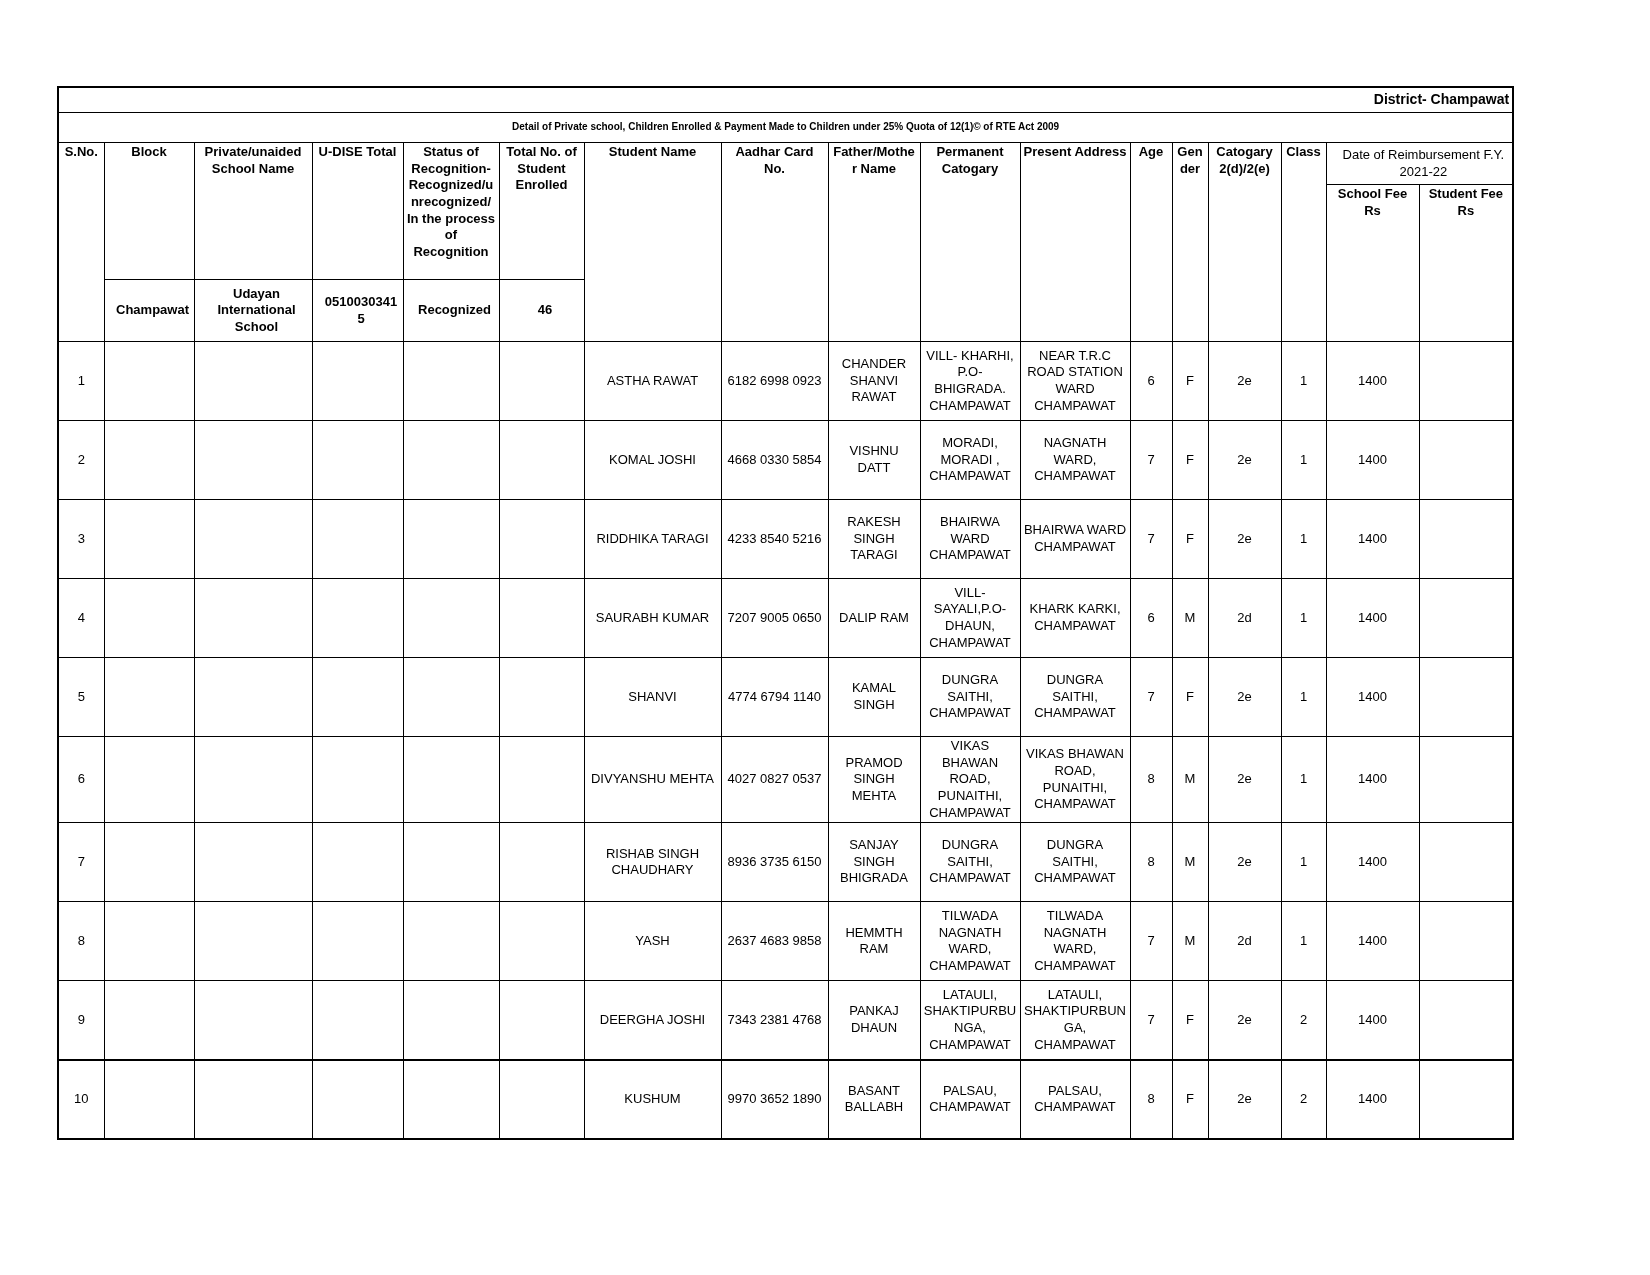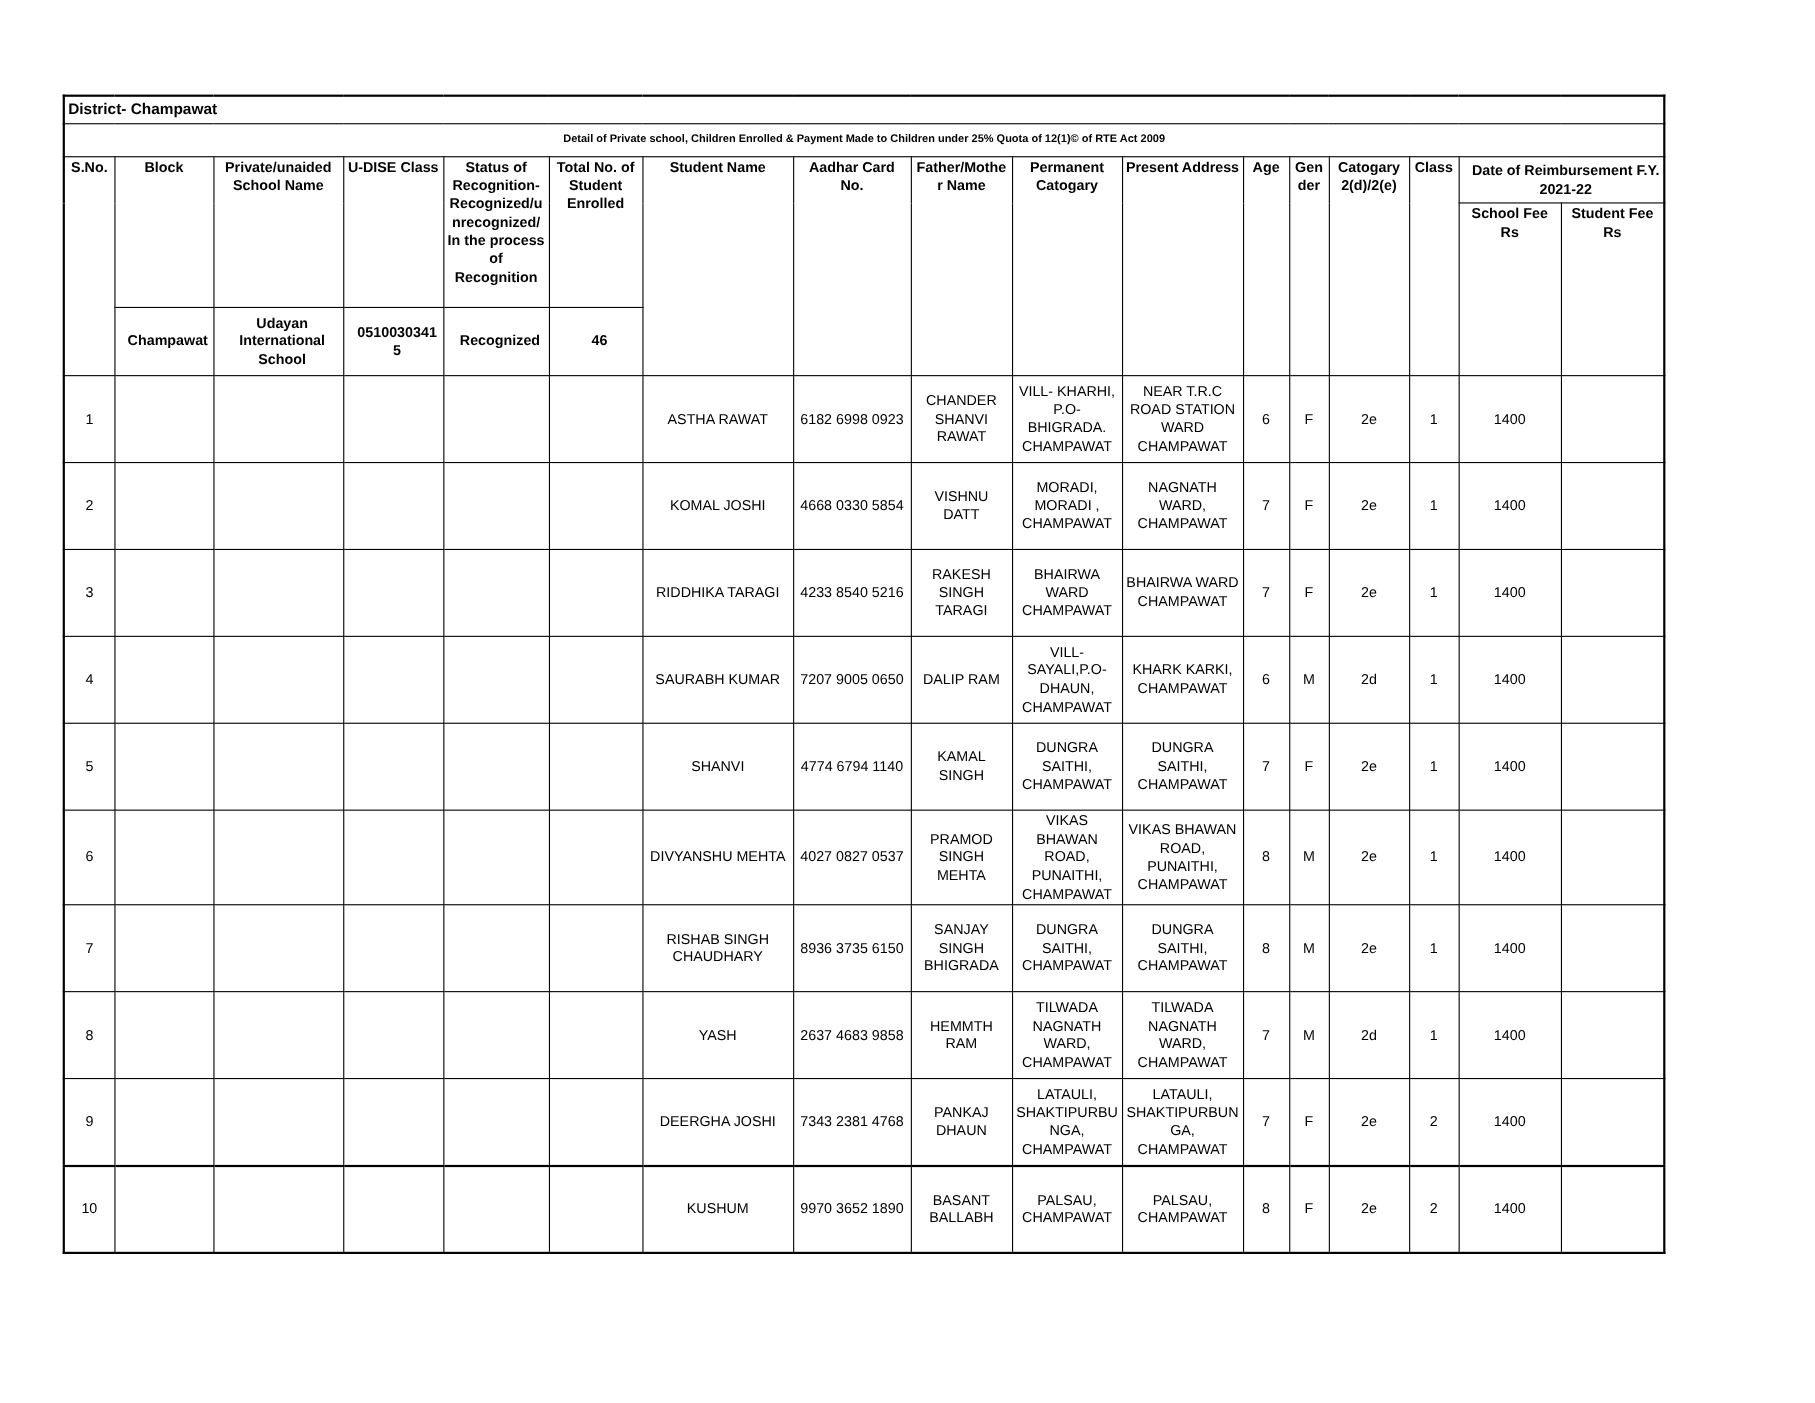--- a/index.html
+++ b/index.html
@@ -30,39 +30,39 @@
     border: 1px solid #000;
     padding: 1px 3px;
     text-align: center;
     vertical-align: middle;
     font-size: 13px;
     line-height: 1.28;
     overflow-wrap: break-word;
     word-wrap: break-word;
   }
   tr.district-row td {
-    text-align: left;
+    text-align: right;
     font-weight: bold;
     font-size: 14px;
     height: 22px;
   }
   tr.title-row td {
     font-weight: bold;
     font-size: 10px;
     height: 27px;
   }
   tr.header-1 { height: 42px; }
   tr.header-2 { height: 95px; }
   tr.school-info-row { height: 62px; }
   td.hdr {
     font-weight: bold;
     vertical-align: top;
   }
   td.hdr-mid {
-    font-weight: bold;
+    font-weight: normal;
     vertical-align: middle;
     padding-left: 11px;
   }
   td.info {
     font-weight: bold;
     vertical-align: middle;
     padding-left: 10px;
   }
   tbody.data tr { height: 79px; }
   tbody.data tr:last-child td { border-top: 2px solid #000; }
@@ -95,21 +95,21 @@
       <tr class="district-row">
         <td colspan="17">District- Champawat</td>
       </tr>
       <tr class="title-row">
         <td colspan="17">Detail of Private school, Children Enrolled &amp; Payment Made to Children under 25% Quota of 12(1)© of RTE Act 2009</td>
       </tr>
       <tr class="header-1">
         <td class="hdr" rowspan="3">S.No.</td>
         <td class="hdr" rowspan="2">Block</td>
         <td class="hdr" rowspan="2">Private/unaided School Name</td>
-        <td class="hdr" rowspan="2">U-DISE Class</td>
+        <td class="hdr" rowspan="2">U-DISE Total</td>
         <td class="hdr" rowspan="2">Status of Recognition- Recognized/unrecognized/ In the process of Recognition</td>
         <td class="hdr" rowspan="2">Total No. of Student Enrolled</td>
         <td class="hdr" rowspan="3">Student Name</td>
         <td class="hdr" rowspan="3">Aadhar Card No.</td>
         <td class="hdr" rowspan="3">Father/Mother Name</td>
         <td class="hdr" rowspan="3">Permanent Catogary</td>
         <td class="hdr" rowspan="3">Present Address</td>
         <td class="hdr" rowspan="3">Age</td>
         <td class="hdr" rowspan="3">Gender</td>
         <td class="hdr" rowspan="3">Catogary 2(d)/2(e)</td>

